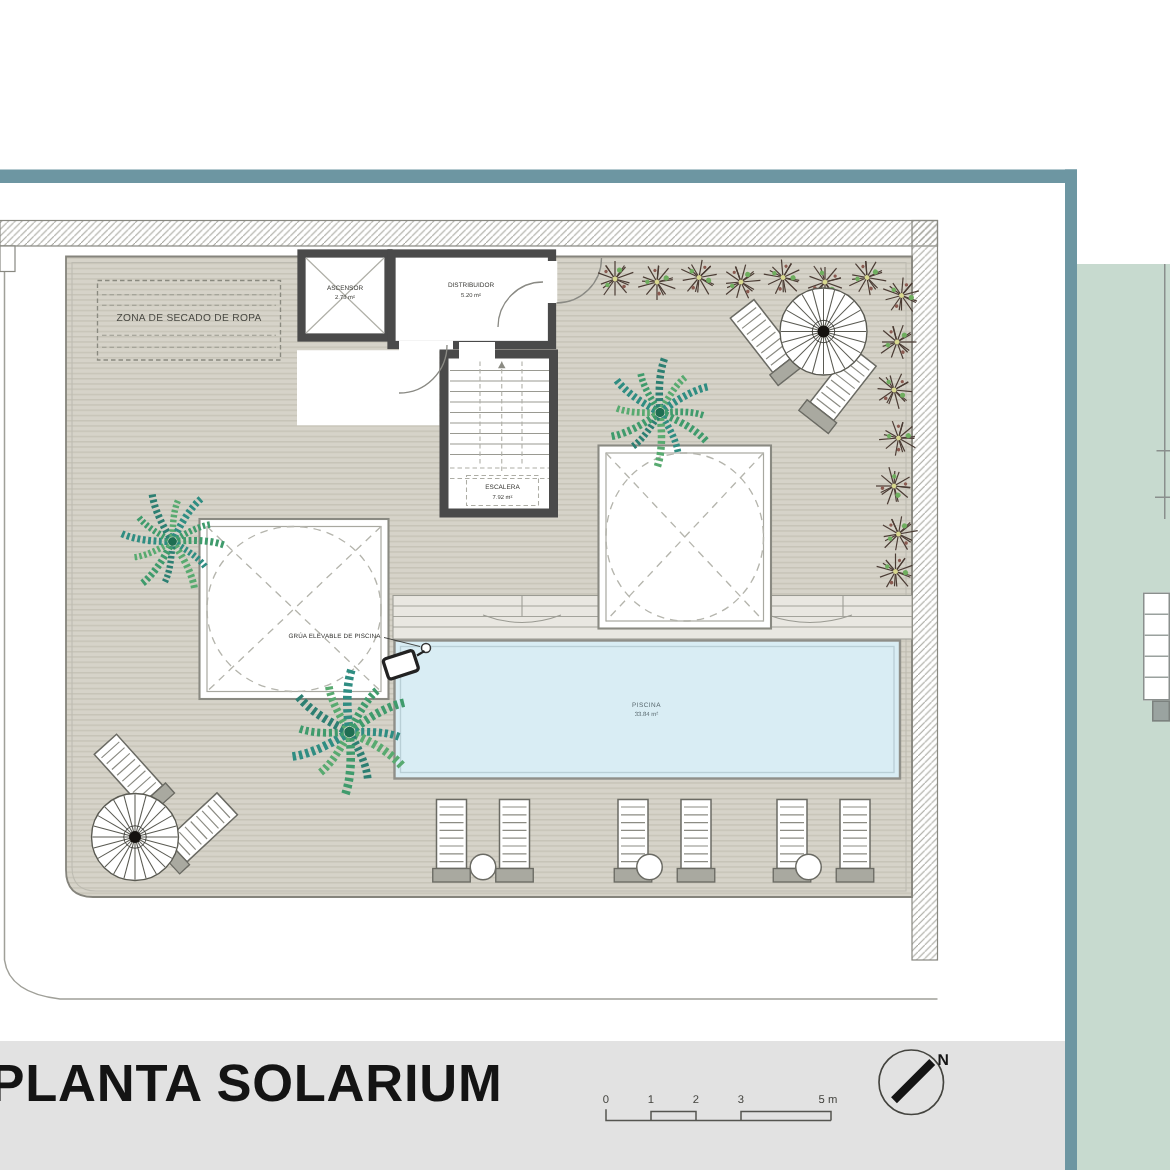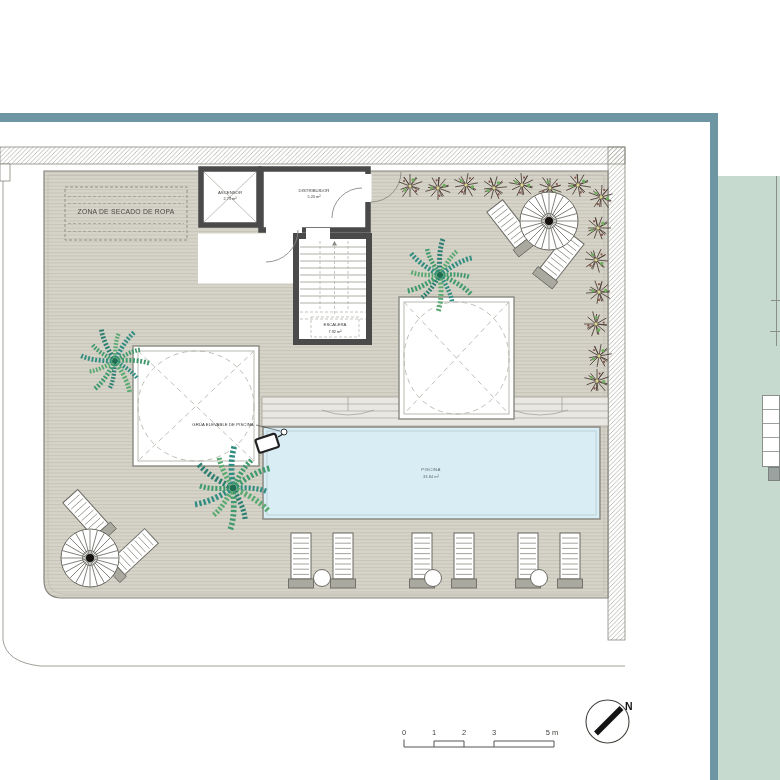--- a/index.html
+++ b/index.html
@@ -20,20 +20,23 @@
   .frag-box .row{position:absolute;left:0;width:100%;height:1px;background:#9aa19e;}
   .frag-gray{left:768px;top:467px;width:12px;height:14px;background:#9aa3a0;border:1px solid #7c827f;box-sizing:border-box;}
   svg text{font-family:"Liberation Sans", sans-serif;}
   .plan-svg{left:0;top:0;}
 </style>
 </head>
 <body>
 
 <div class="page">
 
+  <div class="abs title-band">
+    <h1>PLANTA SOLARIUM</h1>
+  </div>
 
   <div class="abs frame-top"></div>
   <div class="abs frame-right"></div>
 
   <div class="abs sage"></div>
   <div class="abs frag-line" style="left:776px;top:176px;width:1px;height:170px;"></div>
   <div class="abs frag-line" style="left:771px;top:300px;width:9px;height:1px;"></div>
   <div class="abs frag-line" style="left:770px;top:331px;width:10px;height:1px;"></div>
   <div class="abs frag-box">
     <span class="row" style="top:13px;"></span>

